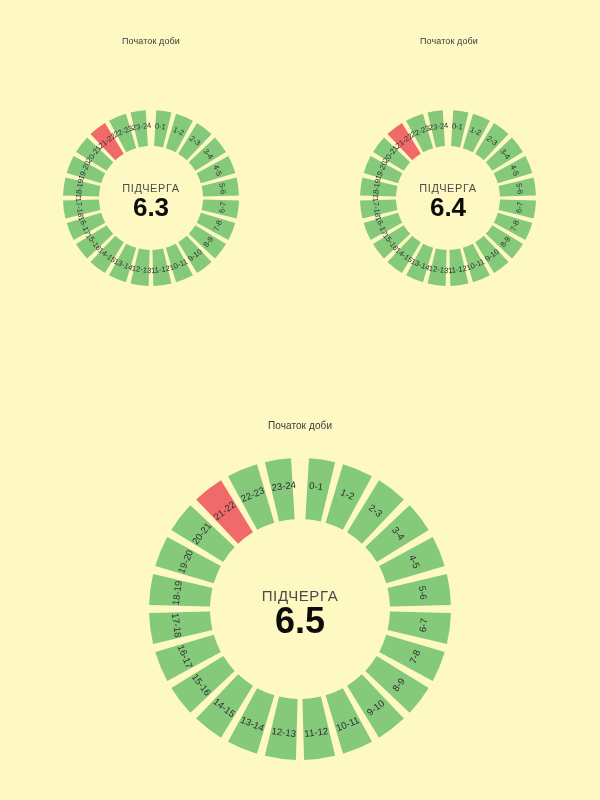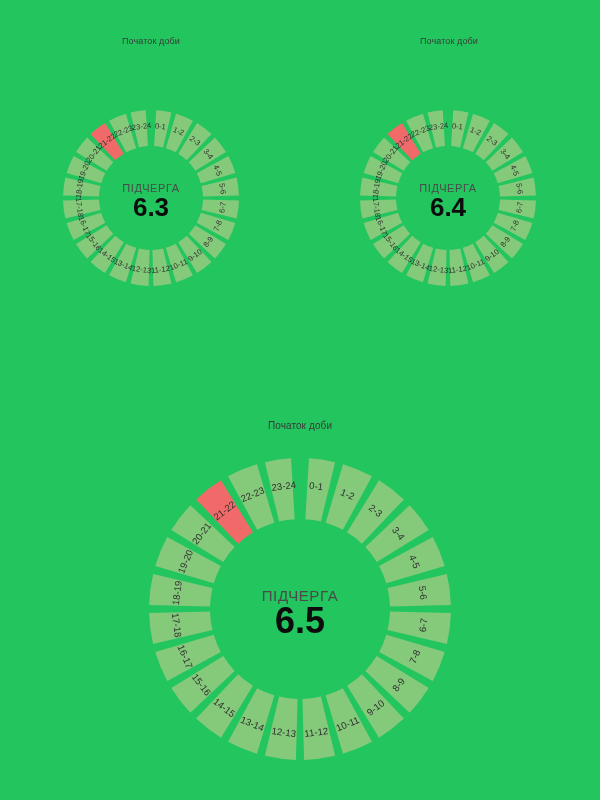--- a/index.html
+++ b/index.html
@@ -52,21 +52,21 @@
     font-family: "Liberation Sans", sans-serif;
     fill: #0c0c0c;
     font-weight: bold;
     text-anchor: middle;
     dominant-baseline: central;
   }
 </style>
 </head>
 <body>
 
-<div id="stage" style="background: #22c55e;">
+<div id="stage" style="background: #fef9c3;">
     <div class="chart-card" style="left: 1px; top: 36px; width: 300px; height: 330px;">
       <div class="chart-title" style="font-size: 9px; color: rgb(58, 58, 58); top: 0px;">Початок доби</div>
       <svg class="donut-svg" width="300" height="330" viewBox="0 0 300 330" style="position: absolute; left: 0px; top: 0px;">
         <path d="M 155.22 74.15 A 88 88 0 0 1 170.47 76.41 L 162.10 111.43 A 52 52 0 0 0 153.08 110.09 Z" fill="#85c97b"></path>
         <text class="slice-label" x="159.42" y="90.46" font-size="7.6" fill="#2f2f2f" transform="rotate(7.50 159.42 90.46)">0-1</text>
         <path d="M 175.07 77.65 A 88 88 0 0 1 191.92 84.63 L 174.77 116.28 A 52 52 0 0 0 164.81 112.15 Z" fill="#85c97b"></path>
         <text class="slice-label" x="177.61" y="95.33" font-size="7.6" fill="#2f2f2f" transform="rotate(22.50 177.61 95.33)">1-2</text>
         <path d="M 196.05 87.01 A 88 88 0 0 1 210.52 98.11 L 185.76 124.25 A 52 52 0 0 0 177.21 117.69 Z" fill="#85c97b"></path>
         <text class="slice-label" x="193.93" y="104.75" font-size="7.6" fill="#2f2f2f" transform="rotate(37.50 193.93 104.75)">2-3</text>
         <path d="M 213.89 101.48 A 88 88 0 0 1 224.99 115.95 L 194.31 134.79 A 52 52 0 0 0 187.75 126.24 Z" fill="#85c97b"></path>

